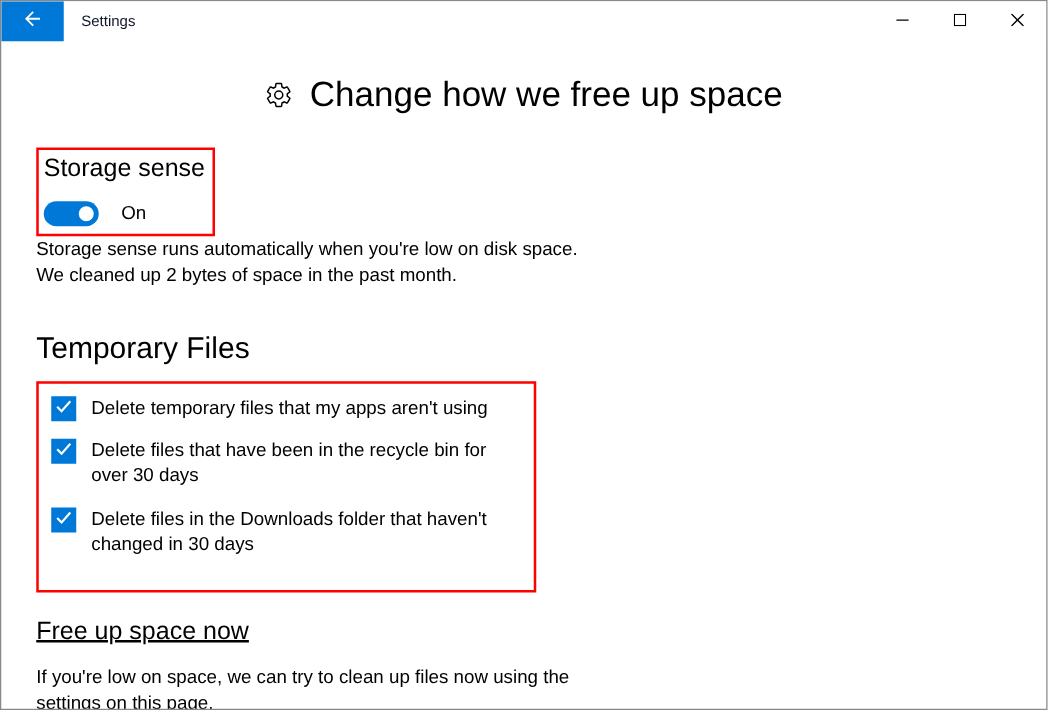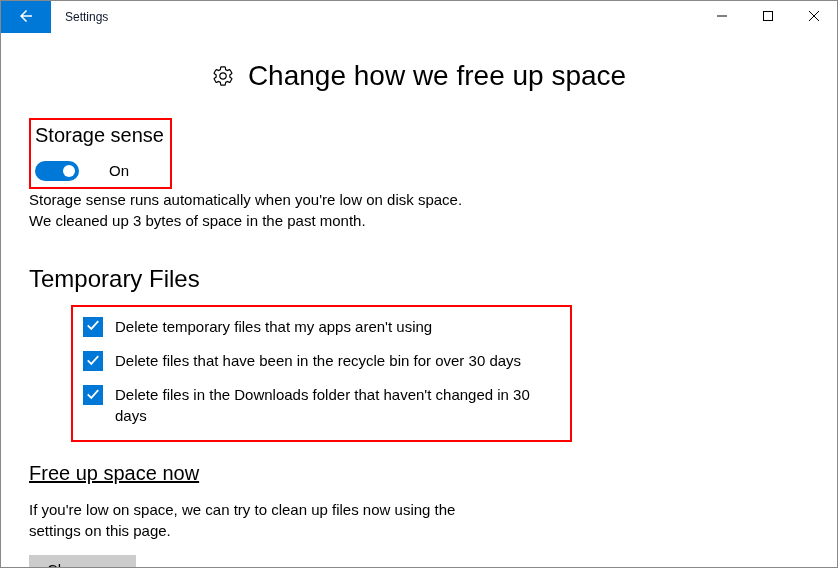--- a/index.html
+++ b/index.html
@@ -106,21 +106,21 @@
     
     .highlight-box-1 {
       border: 2px solid #FF0000;
       padding: 3px 6px 6px 4px;
       display: inline-block;
     }
     
     .toggle-row {
       display: flex;
       align-items: center;
-      gap: 30px;
+      gap: 18px;
     }
     
     .toggle {
       width: 44px;
       height: 20px;
       border-radius: 10px;
       background: #0078D7;
       position: relative;
       cursor: pointer;
     }
@@ -148,24 +148,23 @@
     
     
     .temp-files-heading {
       font-size: 24px;
       font-weight: 400;
       margin-bottom: 12px;
     }
     
     .highlight-box-2 {
       border: 2px solid #FF0000;
-      padding: 10px 12px 12px 10px;
+      padding: 10px 12px 24px 10px;
       margin-bottom: 20px;
-      width: 501px;
-      margin-left: 42px;
+      width: 400px;
     }
     
     .checkbox-row {
       display: flex;
       align-items: flex-start;
       gap: 12px;
       margin-bottom: 14px;
     }
     
     .checkbox-row:last-child {
@@ -273,21 +272,21 @@
     <h2 class="section-heading">Storage sense</h2>
     <div class="toggle-row">
       <div class="toggle">
         <div class="toggle-knob"></div>
       </div>
       <span class="toggle-label">On</span>
     </div>
   </div>
   <div class="storage-description">
     <div>Storage sense runs automatically when you're low on disk space.</div>
-    <div>We cleaned up 3 bytes of space in the past month.</div>
+    <div>We cleaned up 2 bytes of space in the past month.</div>
   </div>
 
   
   <h2 class="temp-files-heading">Temporary Files</h2>
   <div class="highlight-box-2">
     <div class="checkbox-row">
       <div class="checkbox">
         <span>
           <svg viewBox="0 0 16 16">
               <path d="M2 8.5 L6 12.5 L14 3.5" fill="none" stroke="#fff" stroke-width="2"></path>

